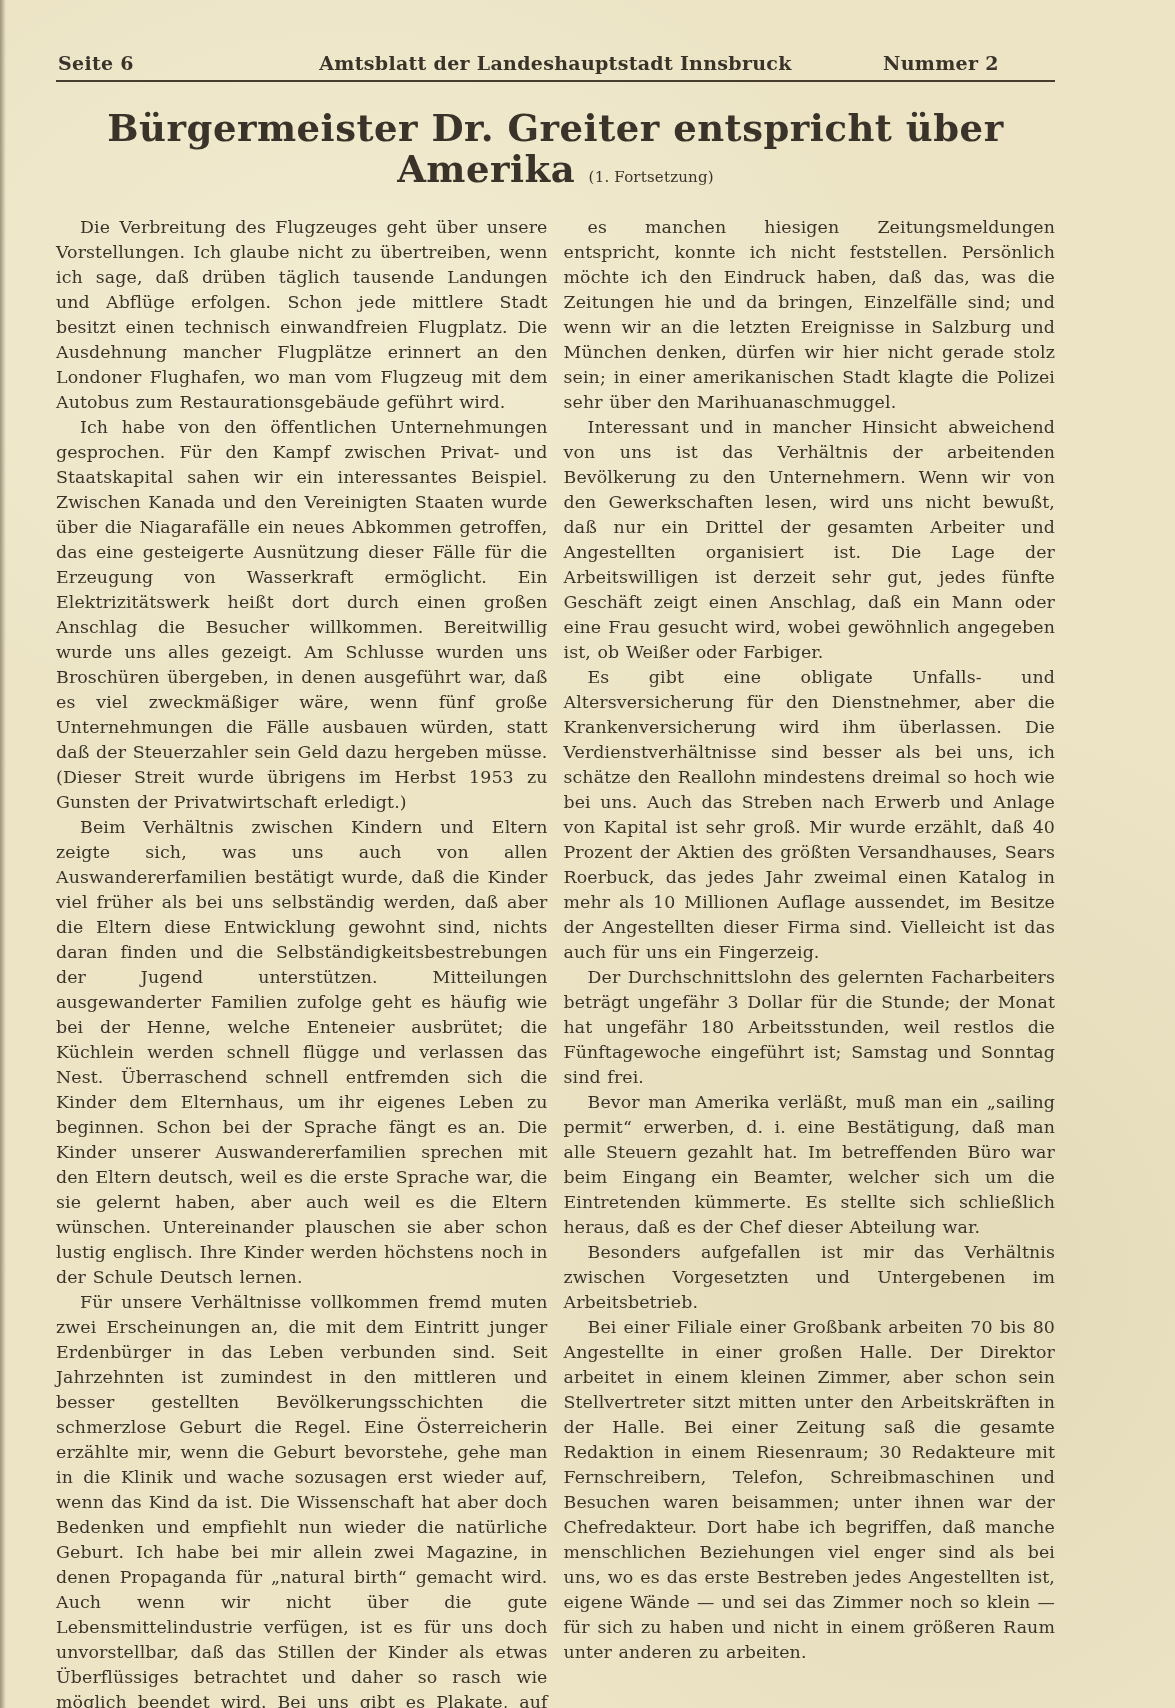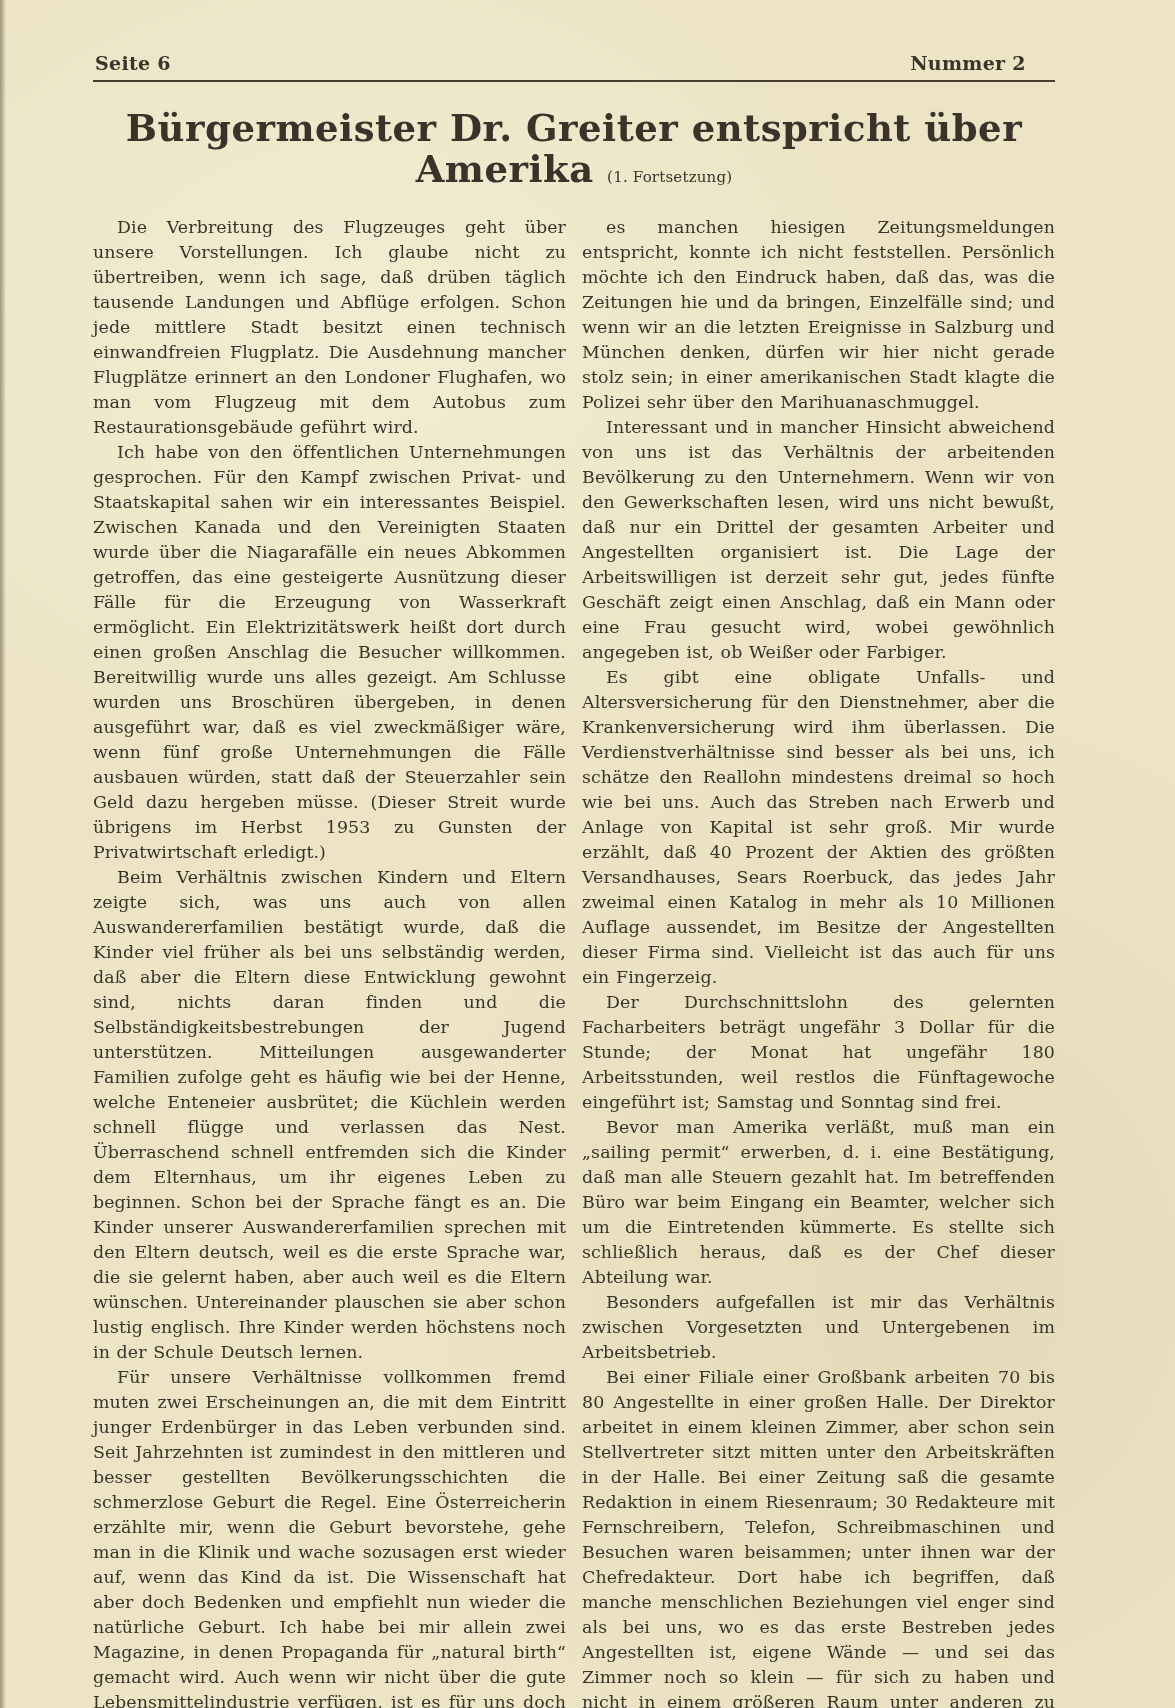--- a/index.html
+++ b/index.html
@@ -11,41 +11,41 @@
     position:relative;
     width:1175px;
     height:1708px;
     margin:0 auto;
     background:
       radial-gradient(ellipse 900px 700px at 30% 20%, rgba(255,252,235,.35), rgba(0,0,0,0) 60%),
       radial-gradient(ellipse 800px 900px at 80% 75%, rgba(210,198,160,.35), rgba(0,0,0,0) 65%),
       #ece4c5;
     color:#3a332a;
     box-sizing:border-box;
-    padding:52px 120px 40px 93px;
+    padding:52px 120px 40px 56px;
     overflow:hidden;
   }
   .page::before{
     content:"";
     position:absolute;left:0;top:0;bottom:0;width:6px;
     background:linear-gradient(to right, rgba(60,50,35,.45), rgba(60,50,35,0));
     pointer-events:none;
   }
   .masthead{
     display:flex;
     justify-content:space-between;
     align-items:baseline;
     font-weight:bold;
     font-size:19px;
     letter-spacing:.3px;
     padding:0 2px 6px 2px;
   }
   .masthead .center{ text-align:center; flex:1; }
   .masthead .left{ width:170px; text-align:left; }
-  .masthead .right{ width:170px; text-align:center; }
+  .masthead .right{ width:170px; text-align:left; }
   .rule{
     border:none;
     border-top:2.5px solid #463d2e;
     margin:0 0 26px 0;
   }
   .headline{
     text-align:center;
     margin:10px 0 26px 0;
     font-weight:bold;
     font-size:37px;
@@ -77,20 +77,21 @@
     text-indent:24px;
   }
 </style>
 </head>
 <body>
 
 <div class="page">
 
   <div class="masthead">
     <span class="left">Seite 6</span>
+    <span class="center">Amtsblatt der Landeshauptstadt Innsbruck</span>
     <span class="right">Nummer 2</span>
   </div>
 
   <hr class="rule">
 
   <h1 class="headline"><span>Bürgermeister Dr. Greiter entspricht über Amerika</span>
     <span class="cont">(1. Fortsetzung)</span></h1>
 
   <div class="columns">
     <div class="col">

